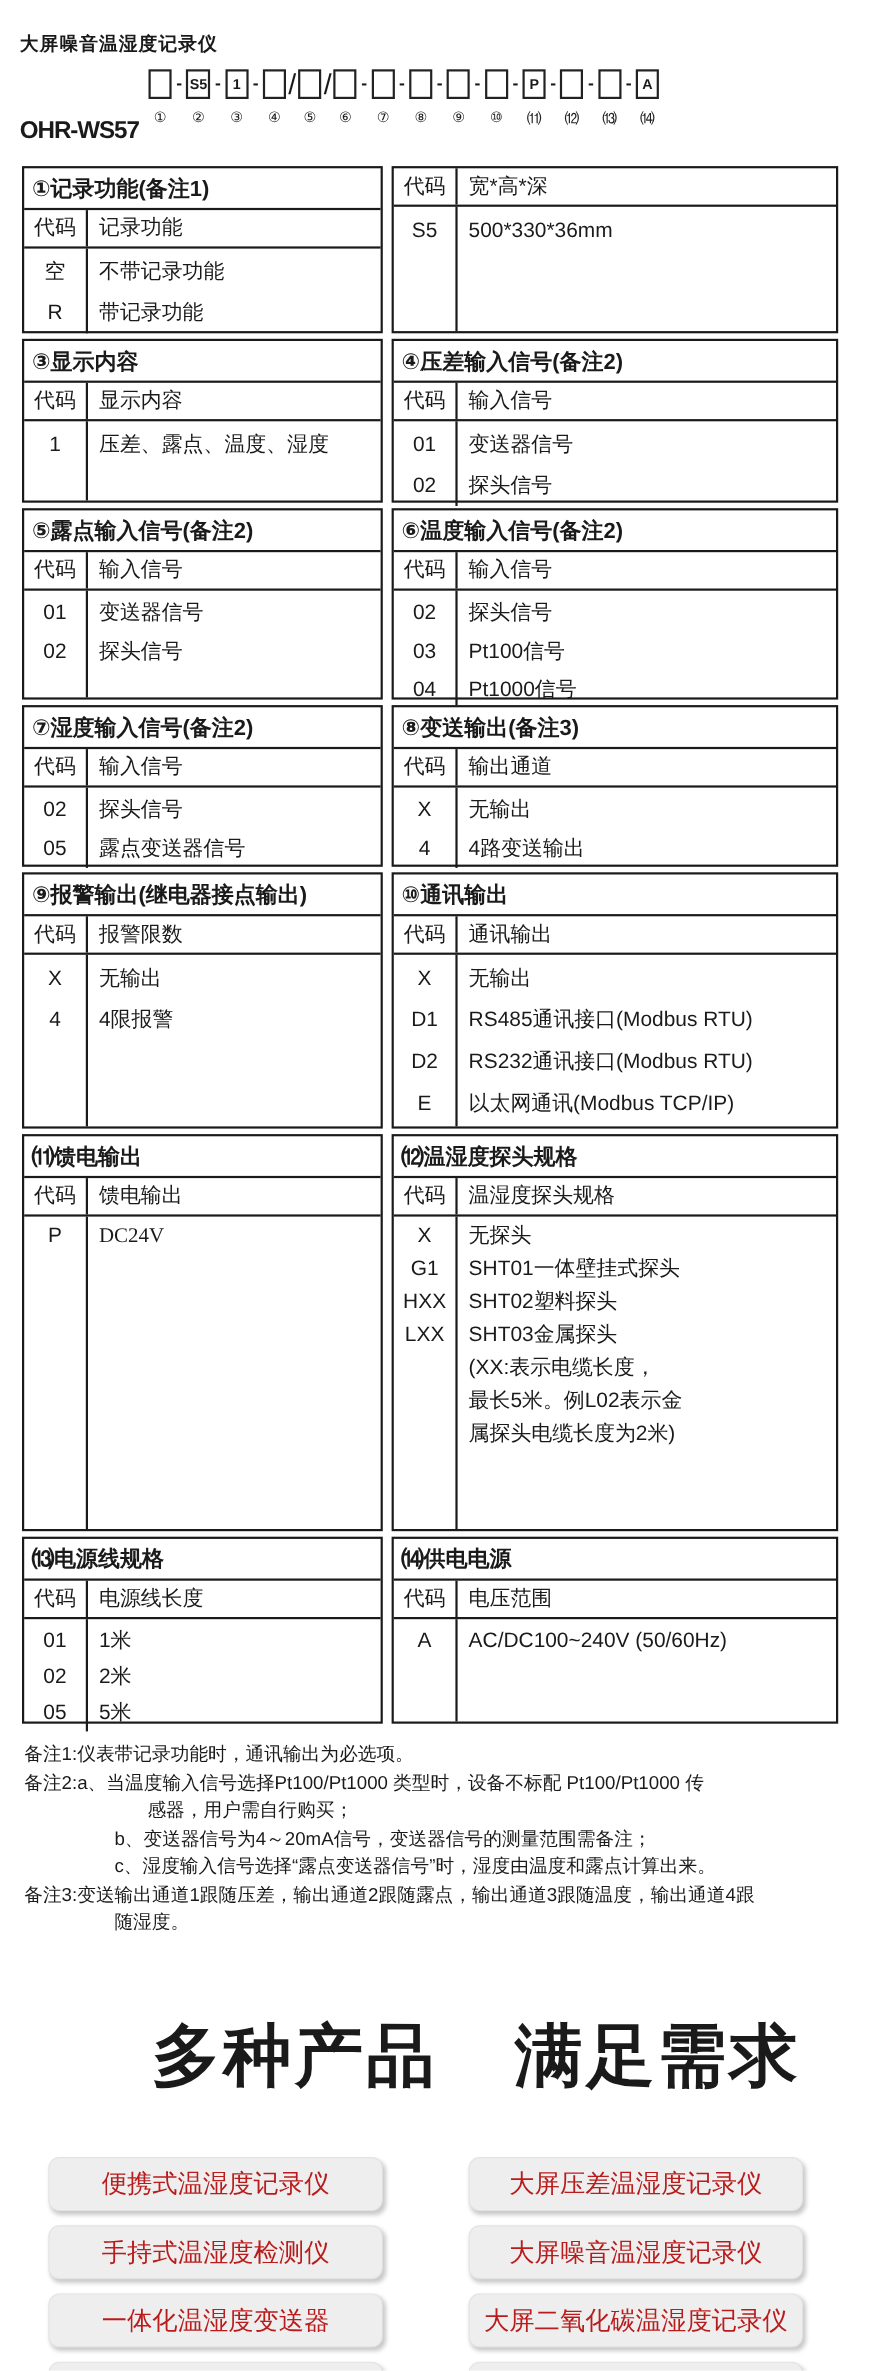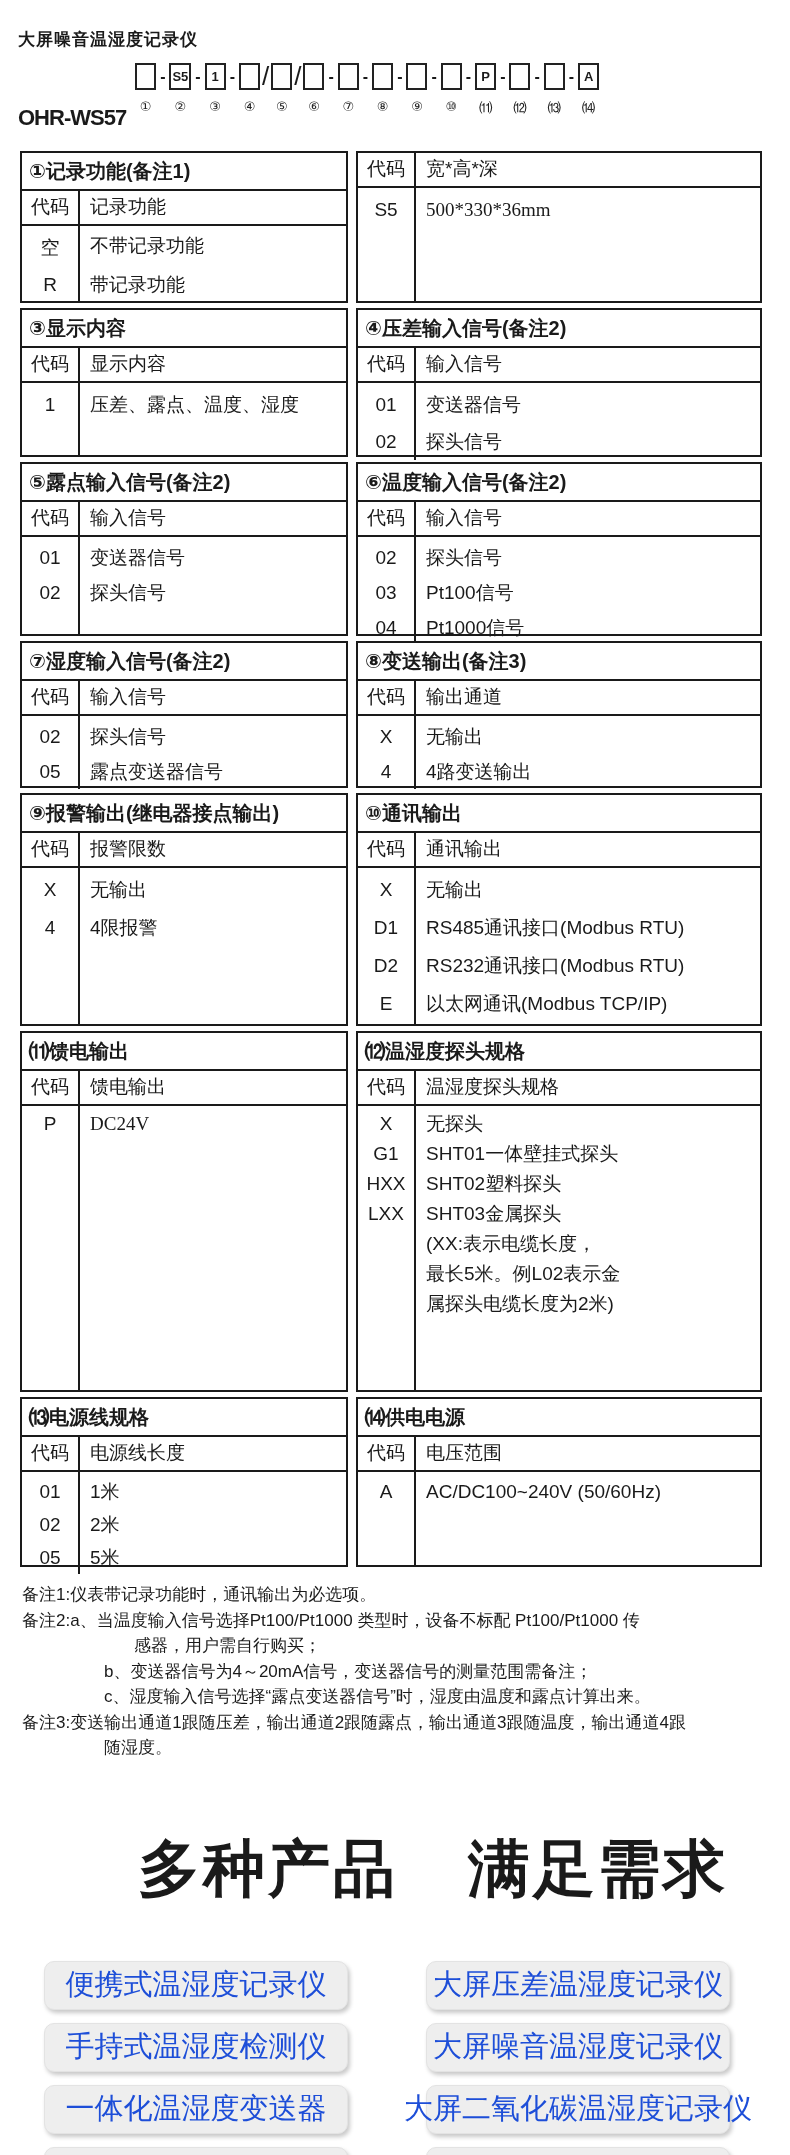--- a/index.html
+++ b/index.html
@@ -43,21 +43,21 @@
   .ind1 { padding-left:82px; }
   .ind2 { padding-left:112px; }
 
   
   .footer-heading { display:flex; gap:70px; margin:66px 0 0 138px; font-size:62px; font-weight:900; letter-spacing:3px; white-space:nowrap; }
   .product-grid { display:grid; grid-template-columns:304px 304px; column-gap:78px; row-gap:13px; margin:50px 0 0 44px; }
   .product-button {
     height:49px; border-radius:10px; background:#eeeeee; border:1px solid #e3e3e3;
     box-shadow:2px 3px 4px #c9c9c9;
     display:flex; align-items:center; justify-content:center;
-    font-size:29px; font-weight:500; color:#1d4ed8; white-space:nowrap; cursor:pointer;text-align:right;
+    font-size:23px; font-weight:500; color:#b91c1c; white-space:nowrap; cursor:pointer;text-align:right;
   }
 </style>
 </head>
 <body>
 
 <div class="page-title">大屏噪音温湿度记录仪</div>
 
 <div class="model-row">
   <div class="model-prefix">OHR-WS57</div>
   <div class="slots">
@@ -140,36 +140,36 @@
         <div class="sec-head">
           <div class="c">代码</div>
           <div class="v">记录功能</div>
         </div>
         <div class="sec-body">
           <div class="c">
             <div class="ln" style="line-height: 37px;">空</div>
             <div class="ln" style="line-height: 37px;">R</div>
           </div>
           <div class="v">
-            <div class="ln" style="line-height: 37px; font-family: Liberation Mono, monospace;">不带记录功能</div>
+            <div class="ln" style="line-height: 37px;">不带记录功能</div>
             <div class="ln" style="line-height: 37px;">带记录功能</div>
           </div>
         </div>
       </div>
       <div class="sec right">
         <div class="sec-head">
           <div class="c">代码</div>
           <div class="v">宽*高*深</div>
         </div>
         <div class="sec-body">
           <div class="c">
             <div class="ln" style="line-height: 37px;">S5</div>
           </div>
           <div class="v">
-            <div class="ln" style="line-height: 37px; font-family: Liberation Serif, serif;">500*330*36mm</div>
+            <div class="ln" style="line-height: 37px;">500*330*36mm</div>
           </div>
         </div>
       </div>
     </div>
     <div class="band" style="height: 149px;">
       <div class="sec left">
         <div class="sec-title">③显示内容</div>
         <div class="sec-head">
           <div class="c">代码</div>
           <div class="v">显示内容</div>

